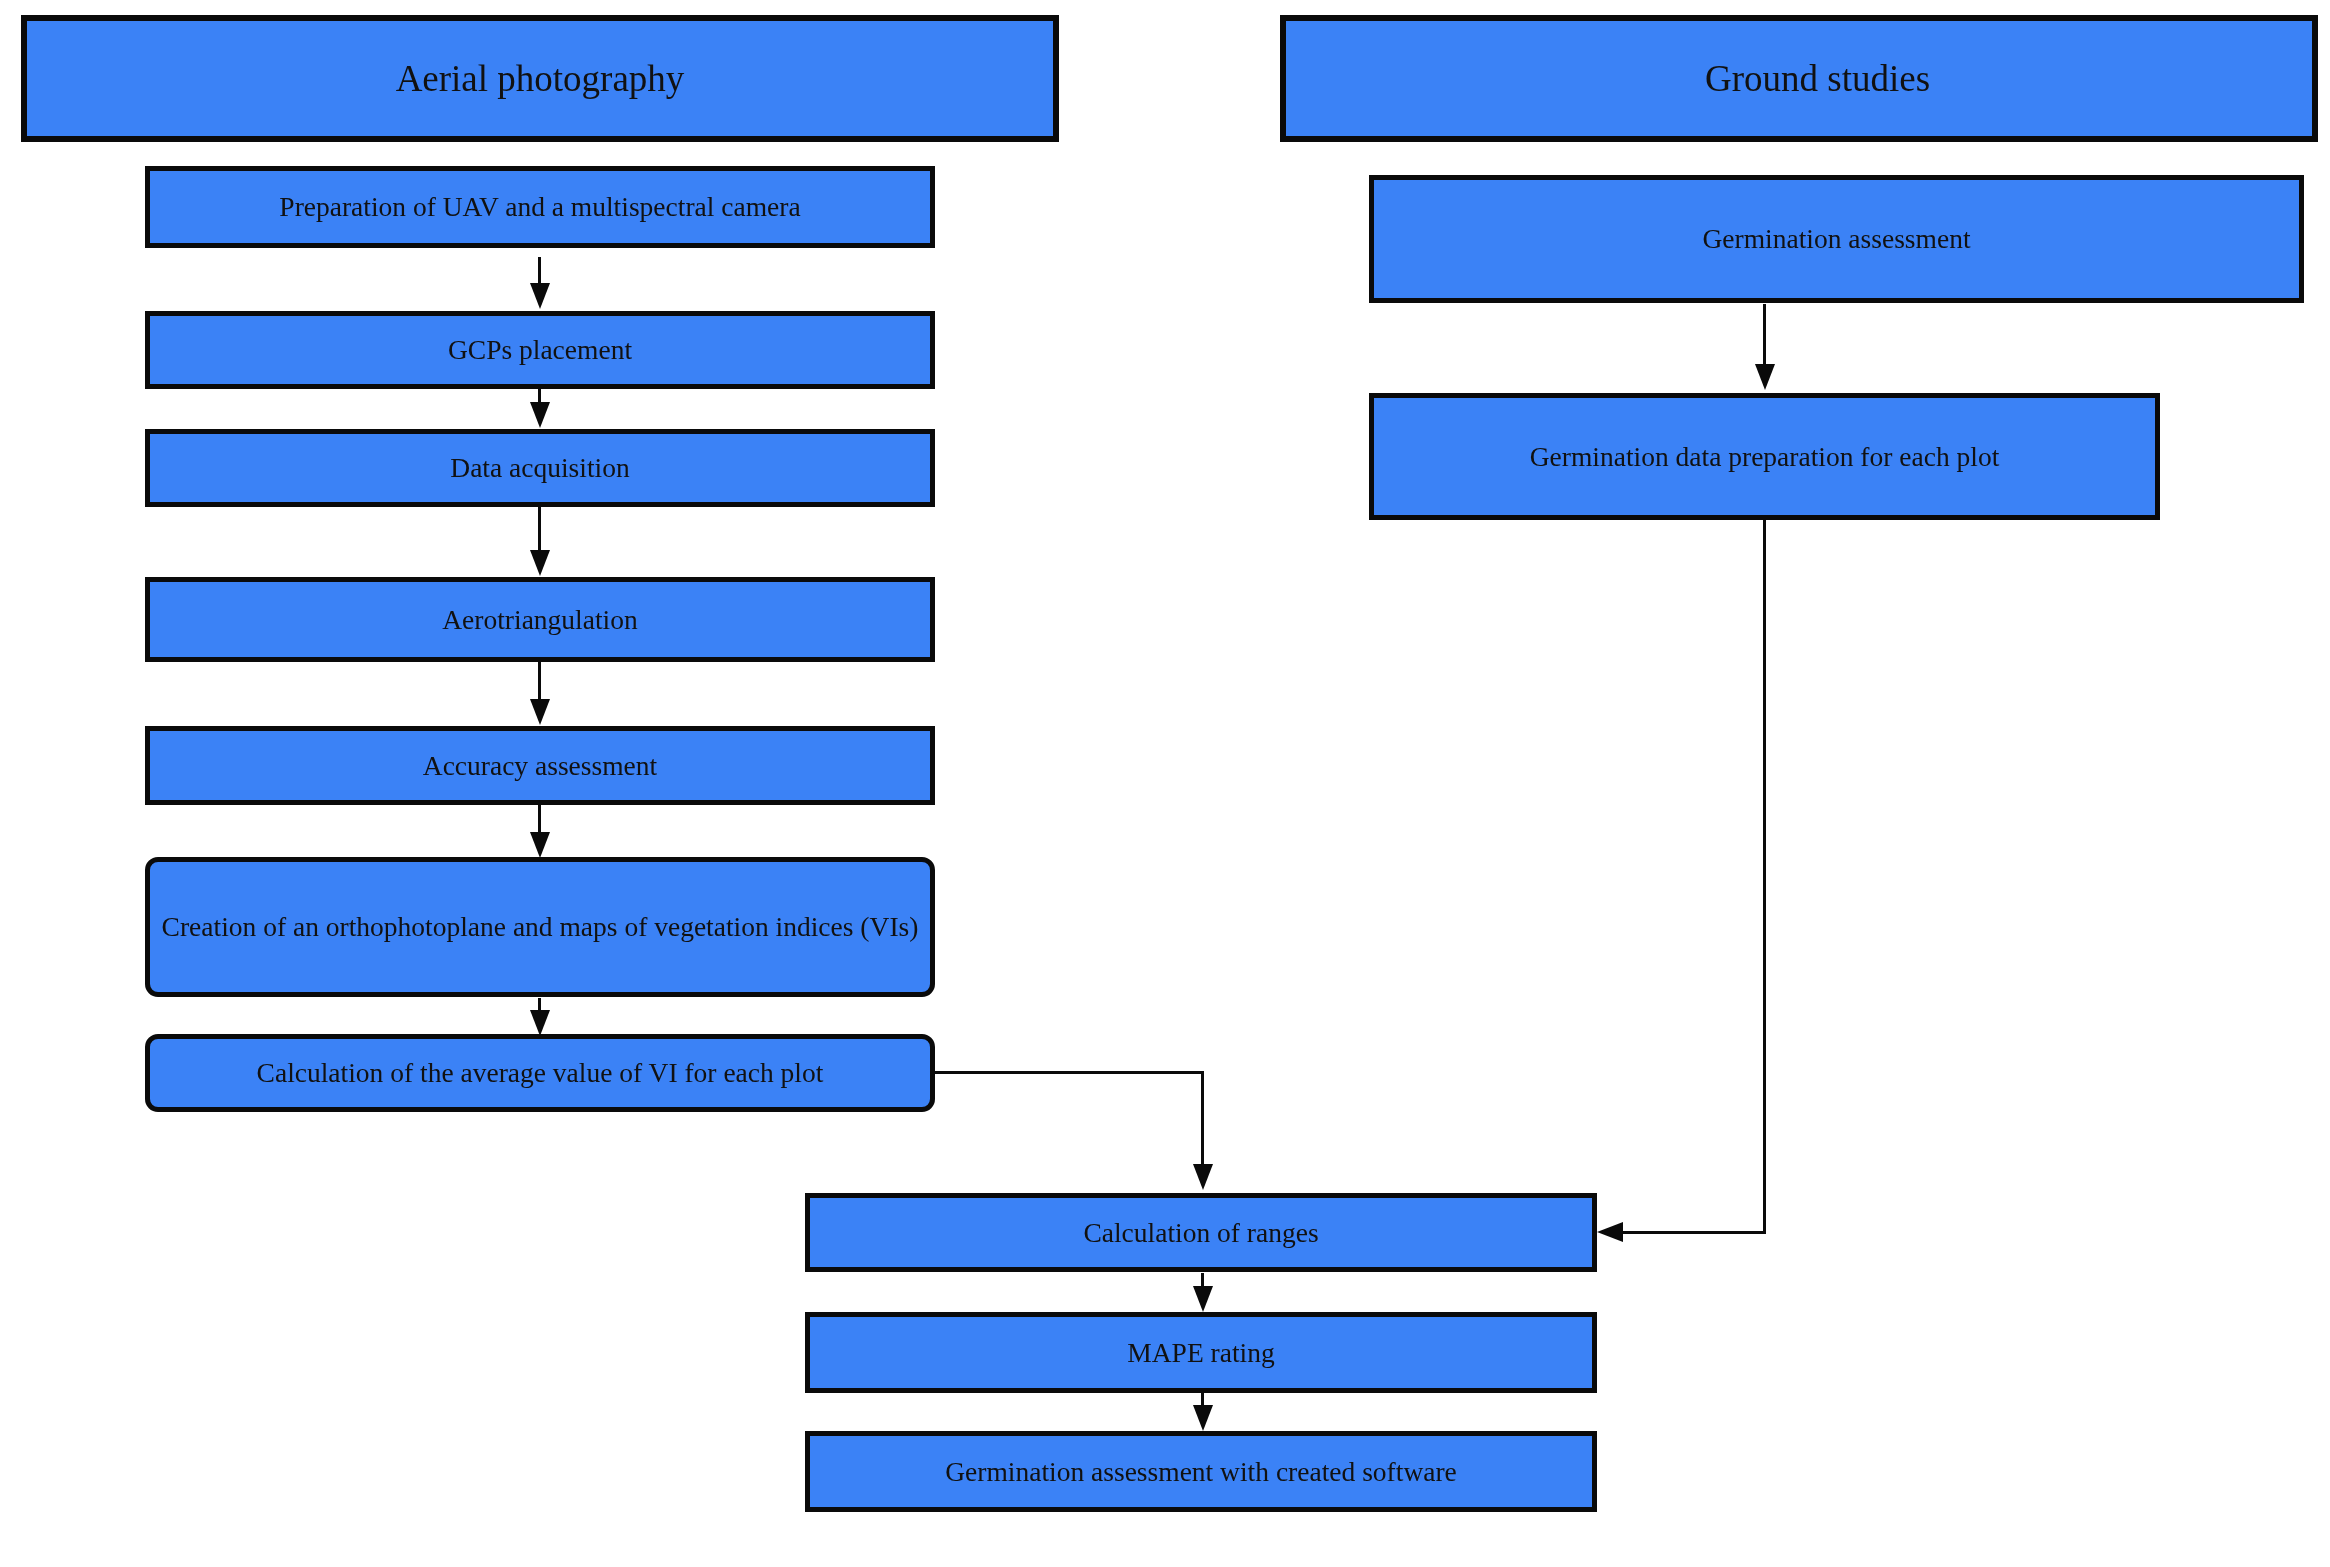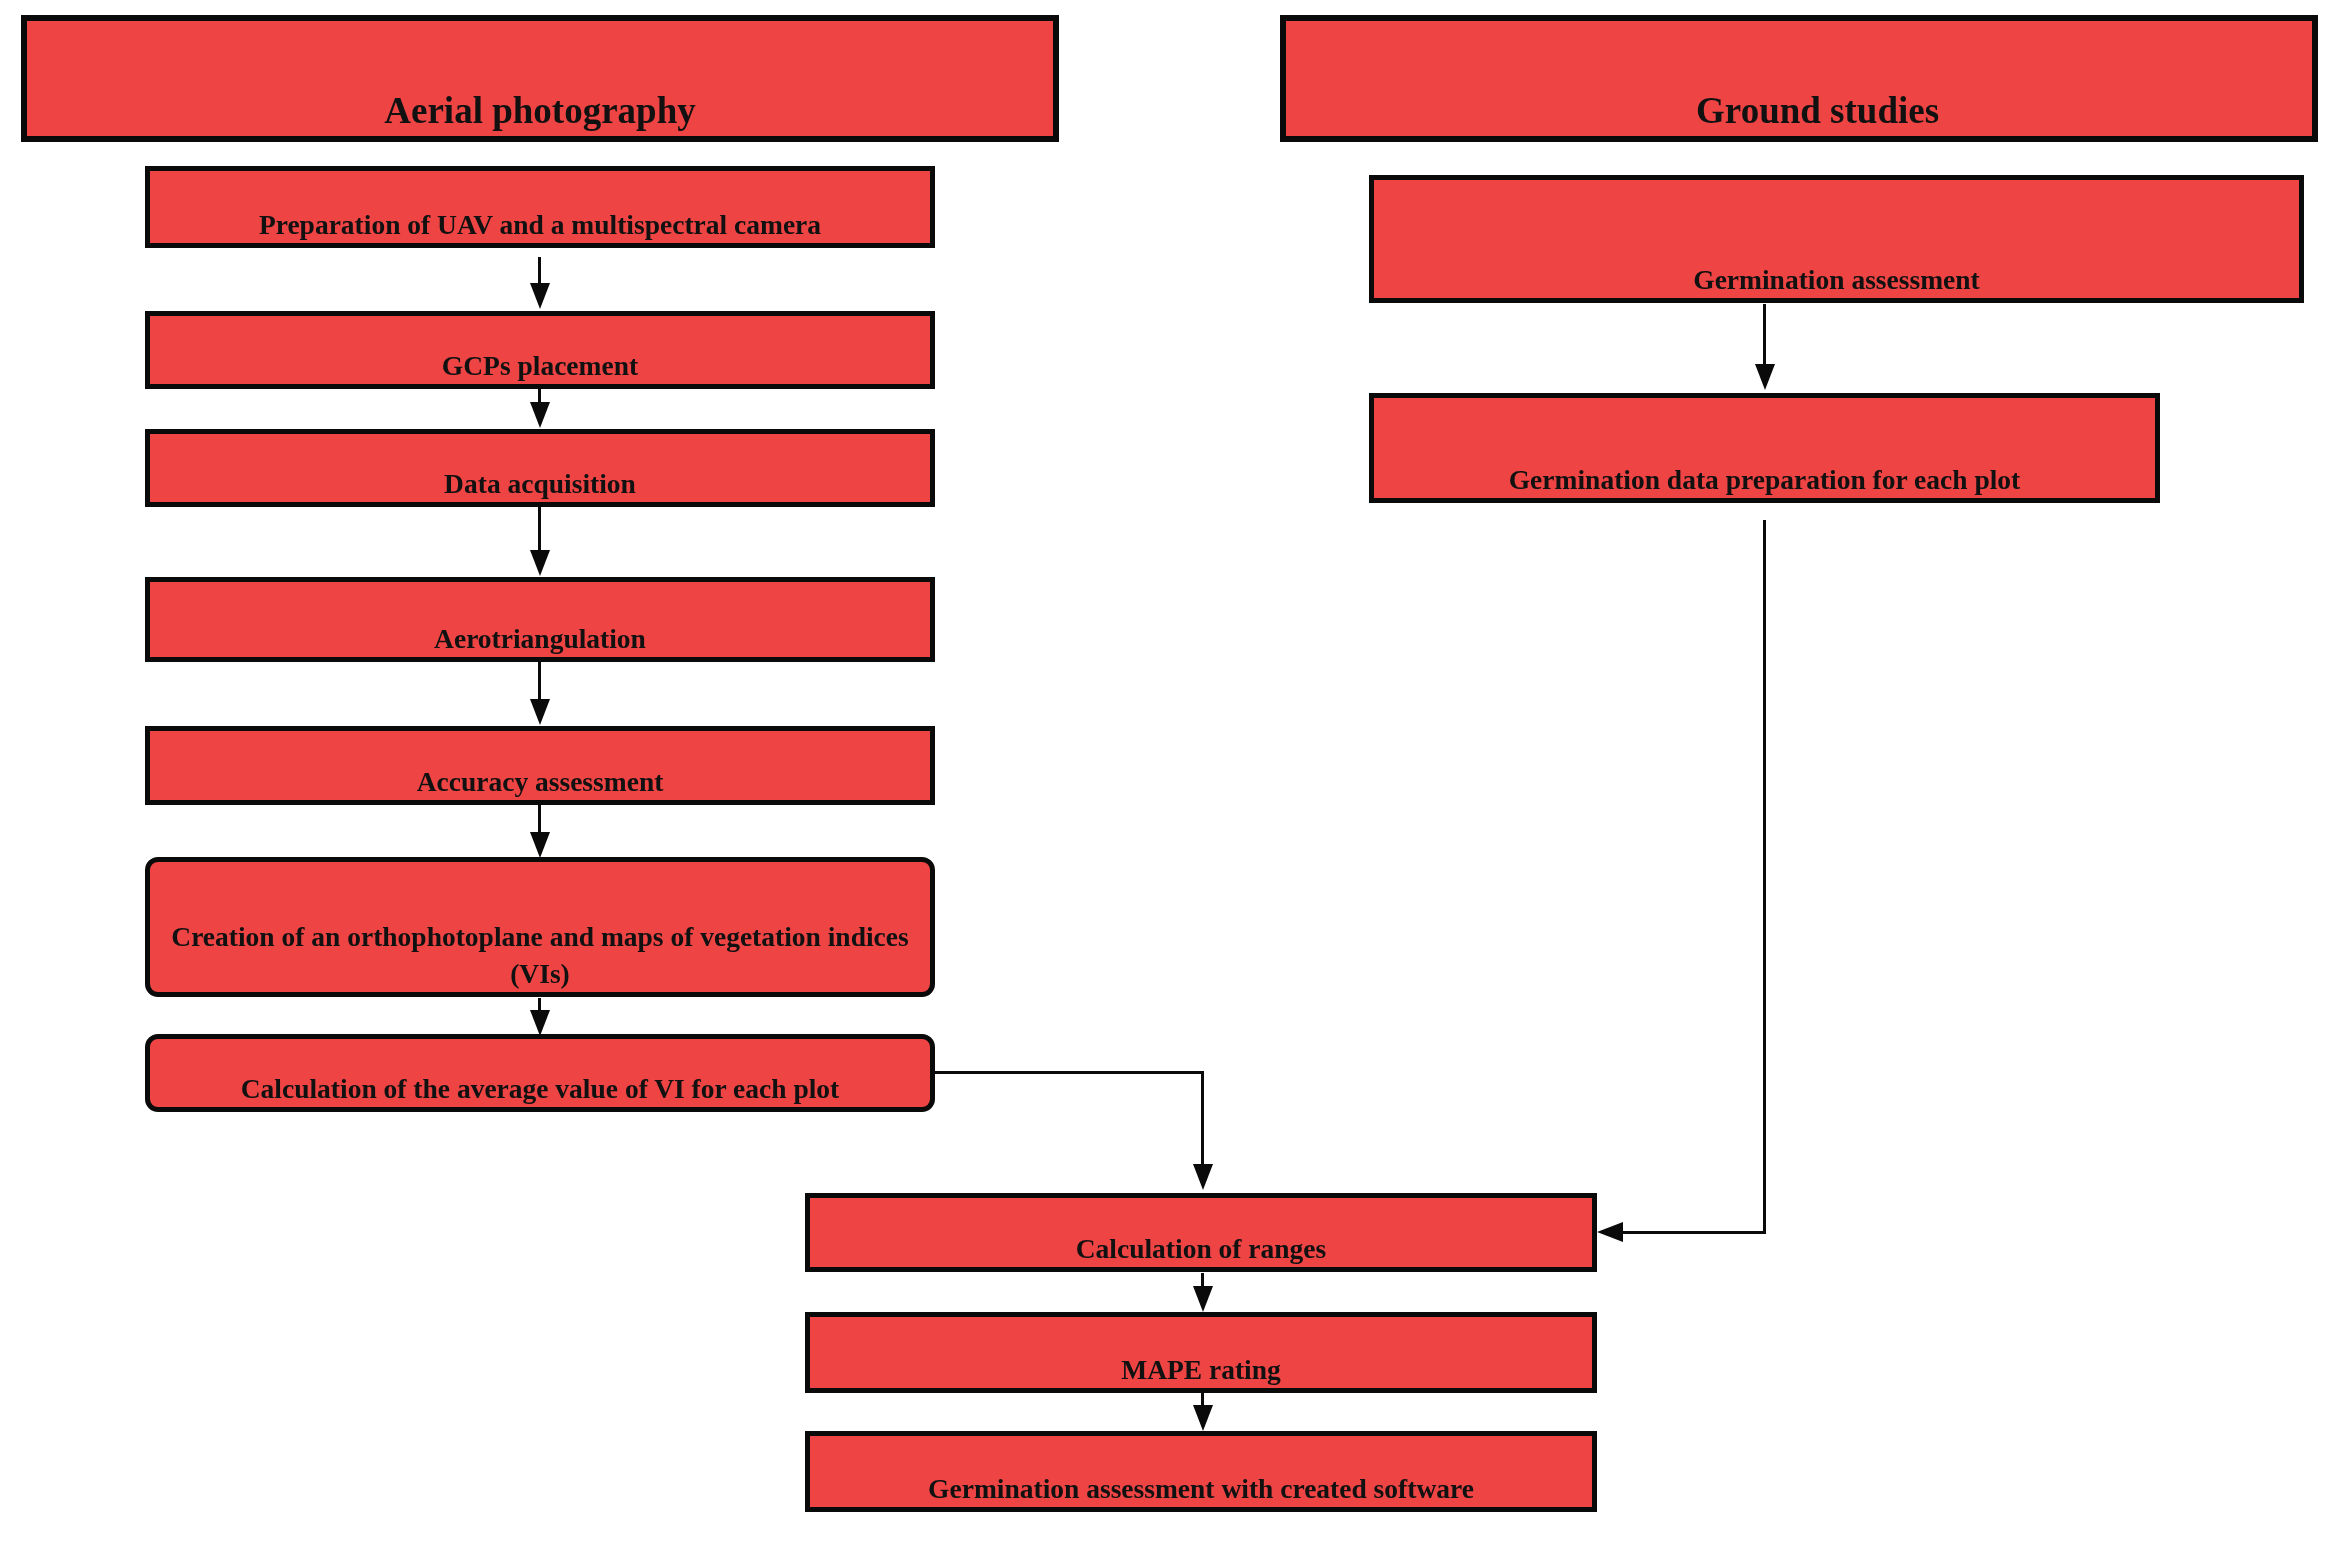--- a/index.html
+++ b/index.html
@@ -12,30 +12,29 @@
     position: relative;
     width: 2330px;
     height: 1568px;
     background: #ffffff;
     overflow: hidden;
     font-family: "Liberation Serif", "DejaVu Serif", serif;
   }
   .node {
     position: absolute;
     box-sizing: border-box;
-    background: #ef4444;
+    background: #3b82f6;
     border: 5.4px solid #0a0a0a;
     display: flex;
-    align-items: flex-end;
+    align-items: center;
     justify-content: center;
     text-align: center;
     color: #111111;
     line-height: 1.35;
     padding: 0 10.8px;
-    font-weight: bold;
   }
   .node.header {
     border-width: 6px;
     font-size: 37px;
   }
   .node.step {
     font-size: 27.5px;
   }
   .node.step.wide-text {
     padding: 0 6px;
@@ -131,21 +130,21 @@
   <div class="conn v" style="left:1201px; top:1071px; height:96px;"></div>
   <div class="arrow-down" style="left:1193px; top:1164px;"></div>
 
   <div class="node step" style="left:1369px; top:175px; width:935px; height:128px;">
     <span class="node-label">Germination assessment</span>
   </div>
 
   <div class="conn v" style="left:1763px; top:304px; height:63px;"></div>
   <div class="arrow-down" style="left:1755px; top:364px;"></div>
 
-  <div class="node step" style="left:1369px; top:393px; width:791px; height:110px;">
+  <div class="node step" style="left:1369px; top:393px; width:791px; height:127px;">
     <span class="node-label">Germination data preparation for each plot</span>
   </div>
 
   <div class="conn v" style="left:1763px; top:520px; height:713px;"></div>
   <div class="conn h" style="left:1623px; top:1231px; width:143px;"></div>
   <div class="arrow-left" style="left:1597px; top:1222px;"></div>
 
   <div class="node step" style="left:805px; top:1193px; width:792px; height:79px;">
     <span class="node-label">Calculation of ranges</span>
   </div>

